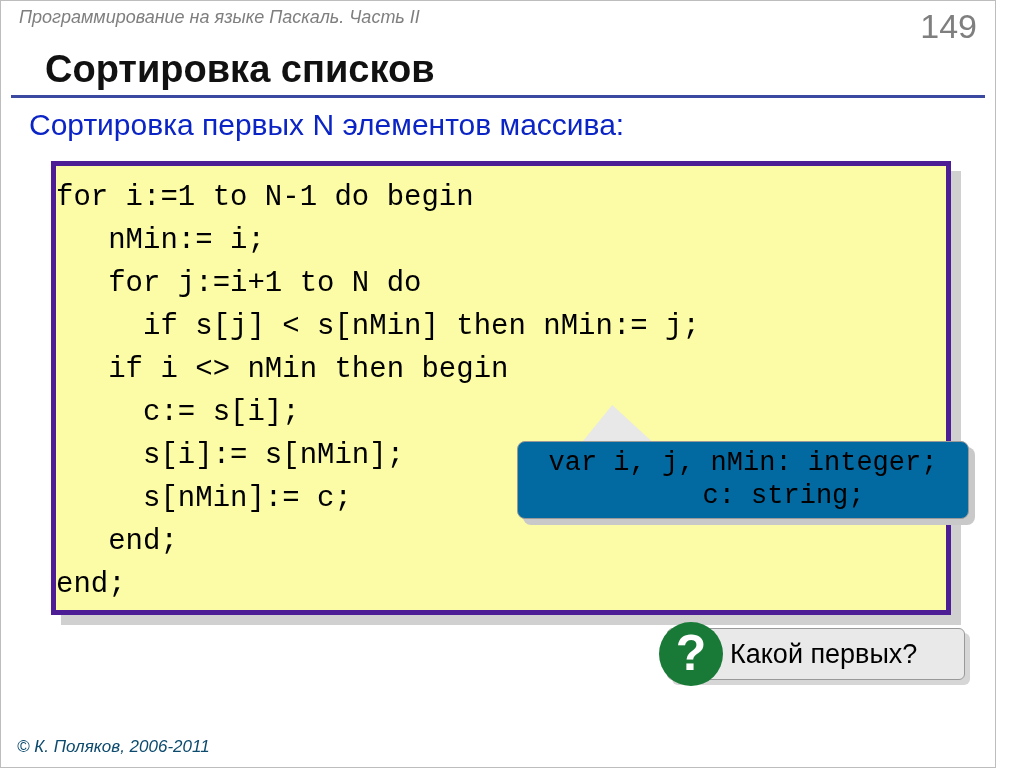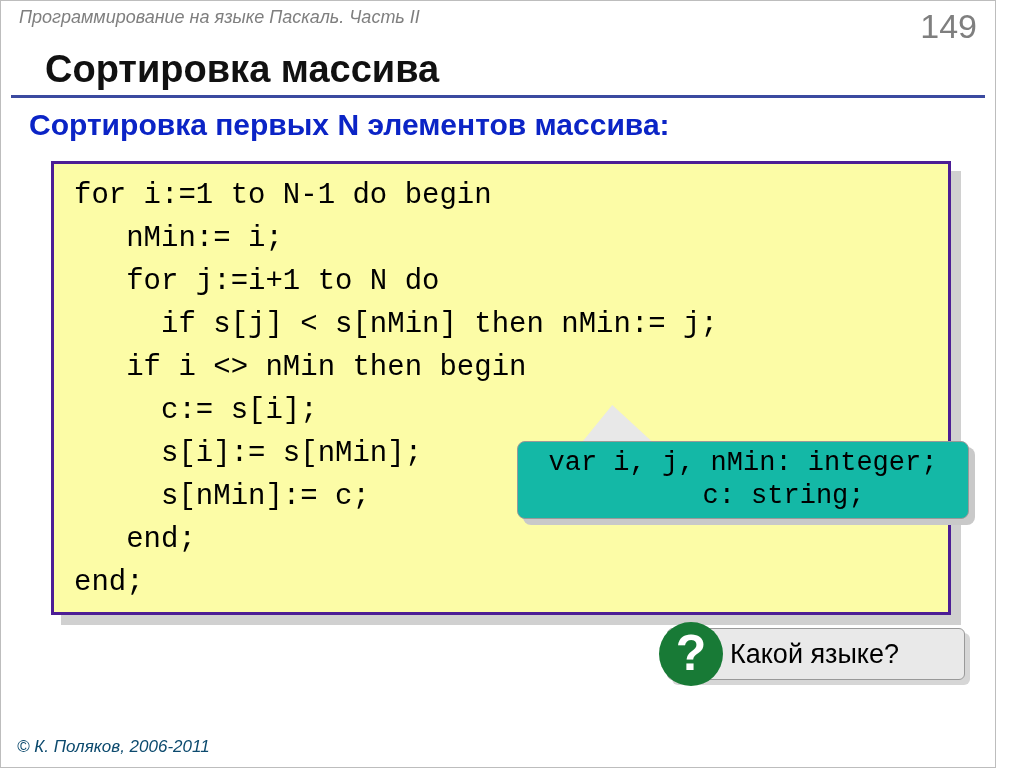--- a/index.html
+++ b/index.html
@@ -38,21 +38,21 @@
     color: #111;
     font-size: 38px;
     font-weight: bold;
     padding: 0 0 4px 34px;
     border-bottom: 3px solid #3b4aa0;
     margin: 2px 10px 0 10px;
   }
   .subtitle {
     color: #0b24c6;
     font-size: 30px;
-    font-weight: bold;
+    font-weight: normal;
     padding: 10px 0 0 28px;
   }
   .code-area {
     position: absolute;
     left: 50px;
     top: 160px;
     width: 910px;
     height: 460px;
   }
   .code-shadow {
@@ -63,23 +63,23 @@
     height: 454px;
     background: #d0d0d0;
   }
   .code-box {
     position: absolute;
     left: 0;
     top: 0;
     width: 900px;
     height: 454px;
     background: #fcfca6;
-    border: 3px solid #4c1d95;
-    box-sizing: border-box;
-    padding: 10px 16px 10px 20px;
+    border: 5px solid #4c1d95;
+    box-sizing: border-box;
+    padding: 10px 16px 10px 0;
   }
   .code-box pre {
     margin: 0;
     font-family: "Courier New", Courier, monospace;
     font-size: 29px;
     line-height: 43px;
     color: #000;
     white-space: pre;
   }
 
@@ -106,21 +106,21 @@
     top: 6px;
     width: 452px;
     height: 78px;
     background: #c9c9c9;
     border-radius: 8px;
   }
   .callout-body {
     position: relative;
     width: 452px;
     height: 78px;
-    background: #14b8a6;
+    background: #0369a1;
     border: 1px solid #999;
     border-radius: 8px;
     box-sizing: border-box;
     display: flex;
     align-items: center;
     justify-content: center;
     text-align: center;
   }
   .callout-body pre {
     margin: 0;
@@ -187,21 +187,21 @@
 </head>
 <body>
 
 <div class="slide">
 
   <div class="header">
     <div class="doc-title">Программирование на языке Паскаль. Часть II</div>
     <div class="page-num">149</div>
   </div>
 
-  <div class="main-title">Сортировка массива</div>
+  <div class="main-title">Сортировка списков</div>
 
   <div class="subtitle">Сортировка первых N элементов массива:</div>
 
   <div class="code-area">
     <div class="code-shadow"></div>
     <div class="code-box">
       <pre>for i:=1 to N-1 do begin
    nMin:= i;
    for j:=i+1 to N do
      if s[j] &lt; s[nMin] then nMin:= j;
@@ -219,20 +219,20 @@
     <div class="callout-shadow"></div>
     <div class="callout-body">
       <pre>var i, j, nMin: integer;
      c: string;</pre>
     </div>
   </div>
 
   <div class="question">
     <div class="q-shadow"></div>
     <div class="q-body">
-      <span>Какой языке?</span>
+      <span>Какой первых?</span>
     </div>
     <div class="q-circle">?</div>
   </div>
 
   <div class="footer">© К. Поляков, 2006-2011</div>
 
 </div>
 
 </body></html>

